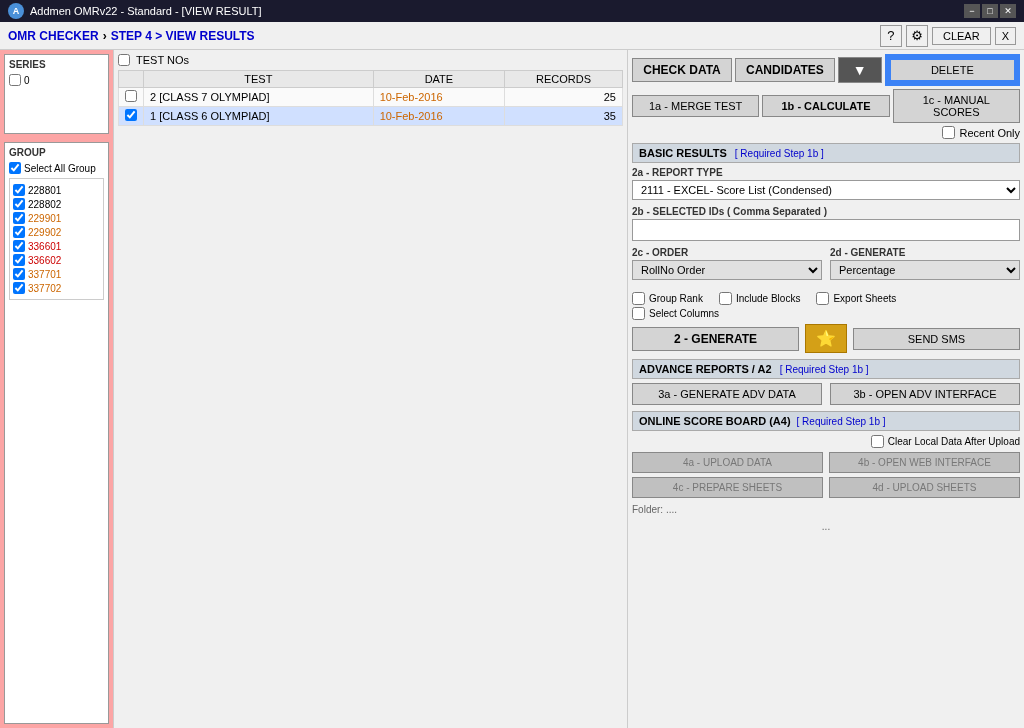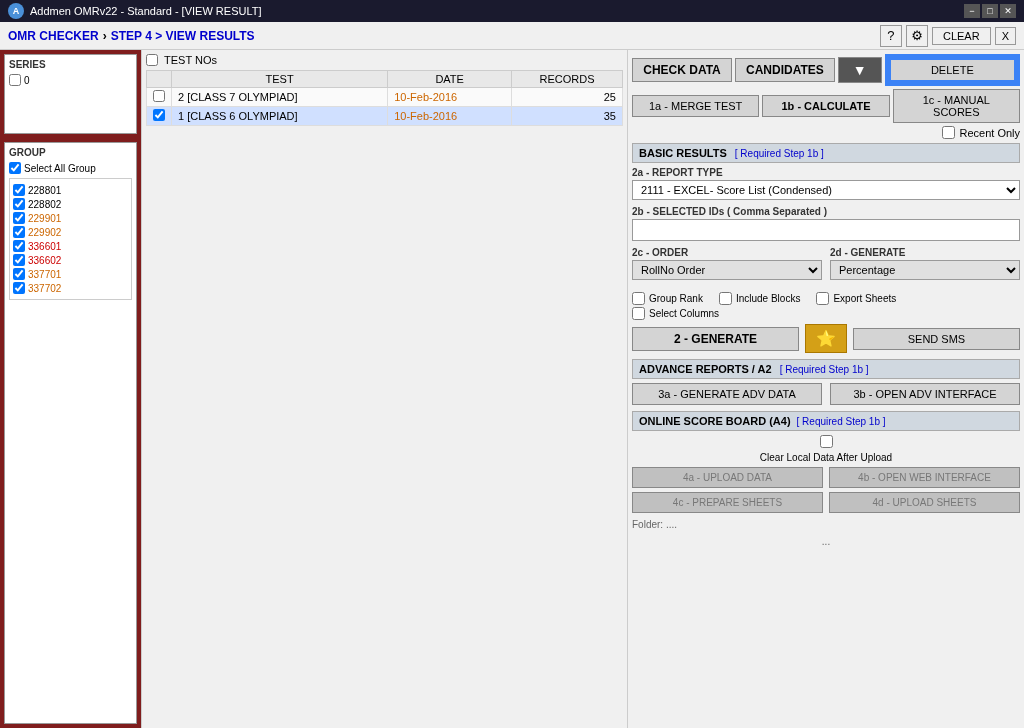--- a/index.html
+++ b/index.html
@@ -20,21 +20,21 @@
     .nav-right { display: flex; align-items: center; gap: 4px; }
     .btn-clear { background: #f0f0f0; border: 1px solid #999; padding: 2px 10px; cursor: pointer; font-size: 11px; }
     .btn-x { background: #f0f0f0; border: 1px solid #999; padding: 2px 6px; cursor: pointer; font-size: 11px; }
     .btn-help { width: 22px; height: 22px; background: #f0f0f0; border: 1px solid #999; cursor: pointer; display: flex; align-items: center; justify-content: center; font-size: 13px; }
     .btn-settings { width: 22px; height: 22px; background: #f0f0f0; border: 1px solid #999; cursor: pointer; display: flex; align-items: center; justify-content: center; font-size: 13px; }
 
     
     .main-content { display: flex; height: calc(728px - 22px - 28px); }
 
     
-    .left-sidebar { width: 142px; border-right: 1px solid #ccc; background: #7f1d1d; display: flex; flex-direction: column; }
+    .left-sidebar { width: 114px; border-right: 1px solid #ccc; background: #fca5a5; display: flex; flex-direction: column; }
     .sidebar-label { font-weight: bold; font-size: 10px; margin-bottom: 4px; color: #333; }
     .sidebar-item { display: flex; align-items: center; gap: 3px; margin: 2px 0; }
     .sidebar-item input[type=checkbox] { width: 12px; height: 12px; margin: 0; }
     .sidebar-item label { font-size: 10px; }
     .sidebar-item label.orange { color: #cc6600; }
     .sidebar-item label.red { color: #cc0000; }
     .group-section { border: 1px solid #999; margin: 4px; padding: 4px; background: white; flex: 1; overflow-y: auto; }
     .series-box { height: 80px; border: 1px solid #999; margin: 4px; padding: 4px; background: white; }
     .subject-box { min-height: 100px; border: 1px solid #999; margin: 4px; padding: 4px; background: white; }
 
@@ -94,21 +94,21 @@
     .btn-gold { background: #d4a017; border: 1px solid #aa7700; padding: 4px 10px; cursor: pointer; font-size: 16px; }
     .btn-send-sms { background: #d4d4d4; border: 1px solid #888; padding: 4px 14px; cursor: pointer; font-size: 11px; flex: 1; }
     
     
     .adv-row { display: flex; gap: 8px; margin-bottom: 6px; }
     .btn-gen-adv { background: #d4d4d4; border: 1px solid #888; padding: 4px 8px; cursor: pointer; font-size: 11px; flex: 1; }
     .btn-open-adv { background: #d4d4d4; border: 1px solid #888; padding: 4px 8px; cursor: pointer; font-size: 11px; flex: 1; }
     
     
     .online-header { display: flex; align-items: center; gap: 6px; background: #d0d8e0; padding: 3px 6px; margin-bottom: 4px; border: 1px solid #aaa; }
-    .clear-local-row { display: flex; align-items: center; gap: 4px; margin-bottom: 4px; justify-content: flex-end; font-size: 10px; flex-direction: column; }
+    .clear-local-row { display: flex; align-items: center; gap: 4px; margin-bottom: 4px; justify-content: flex-end; font-size: 10px; }
     
     .upload-row { display: flex; gap: 6px; margin-bottom: 4px; }
     .btn-upload { background: #c0c0c0; border: 1px solid #888; padding: 4px 8px; cursor: pointer; font-size: 10px; flex: 1; color: #777; }
     .btn-web { background: #c0c0c0; border: 1px solid #888; padding: 0 8px; cursor: pointer; font-size: 10px; flex: 1; color: #777; }
     .btn-prepare { background: #c0c0c0; border: 1px solid #888; padding: 4px 8px; cursor: pointer; font-size: 10px; flex: 1; color: #777; }
     .btn-upload-sheets { background: #c0c0c0; border: 1px solid #888; padding: 4px 8px; cursor: pointer; font-size: 10px; flex: 1; color: #777; }
     
     .folder-row { font-size: 10px; color: #666; padding: 2px 0; }
     .ellipsis-row { font-size: 10px; color: #666; text-align: center; padding-top: 4px; }
   </style>

